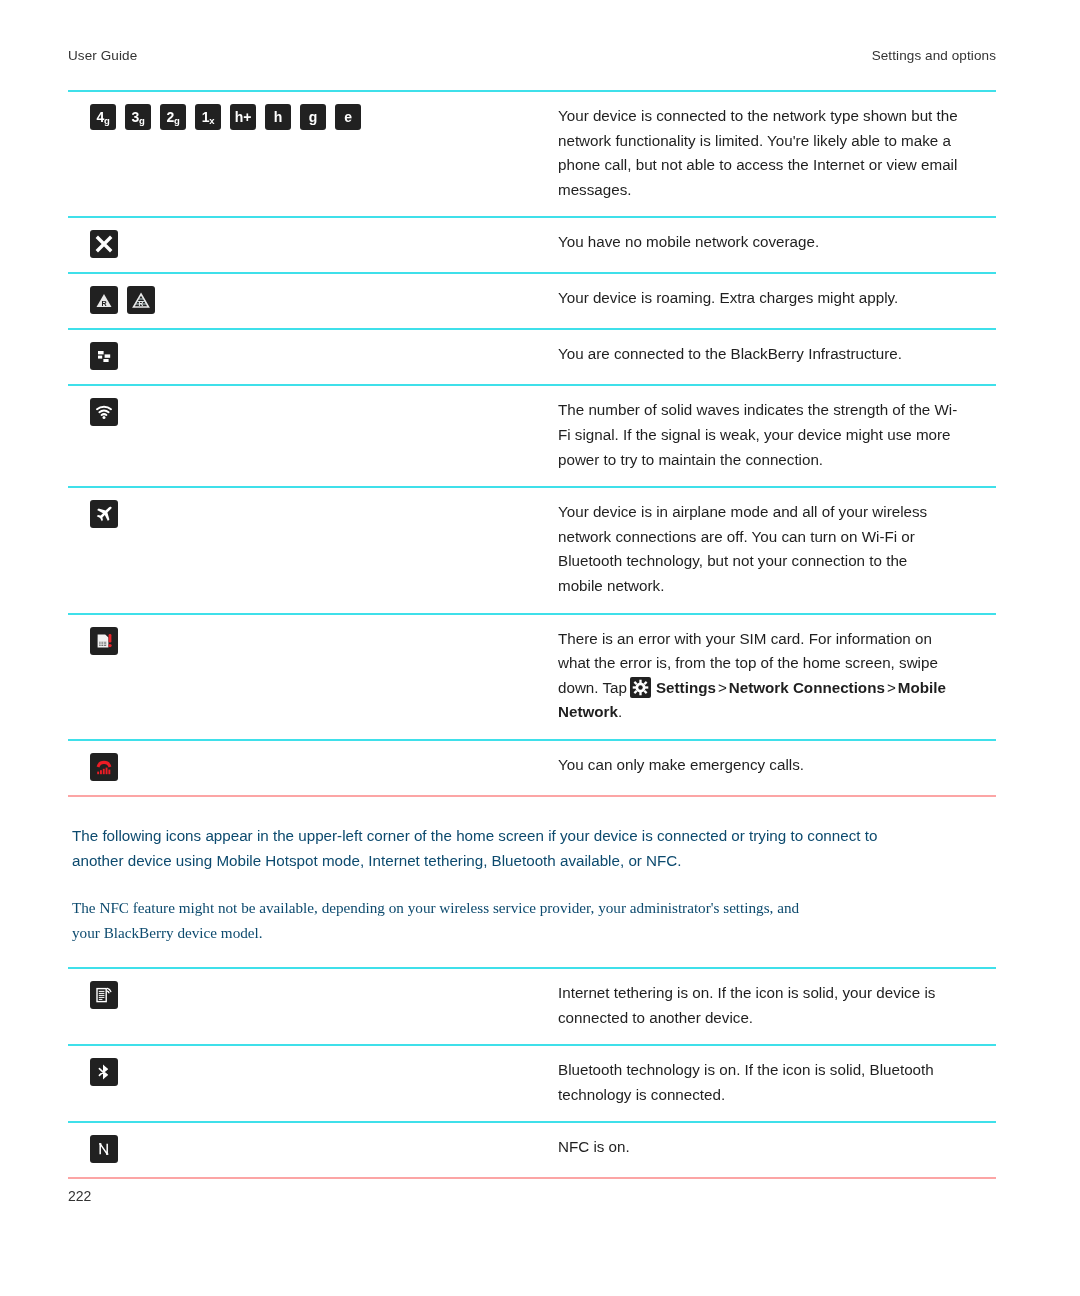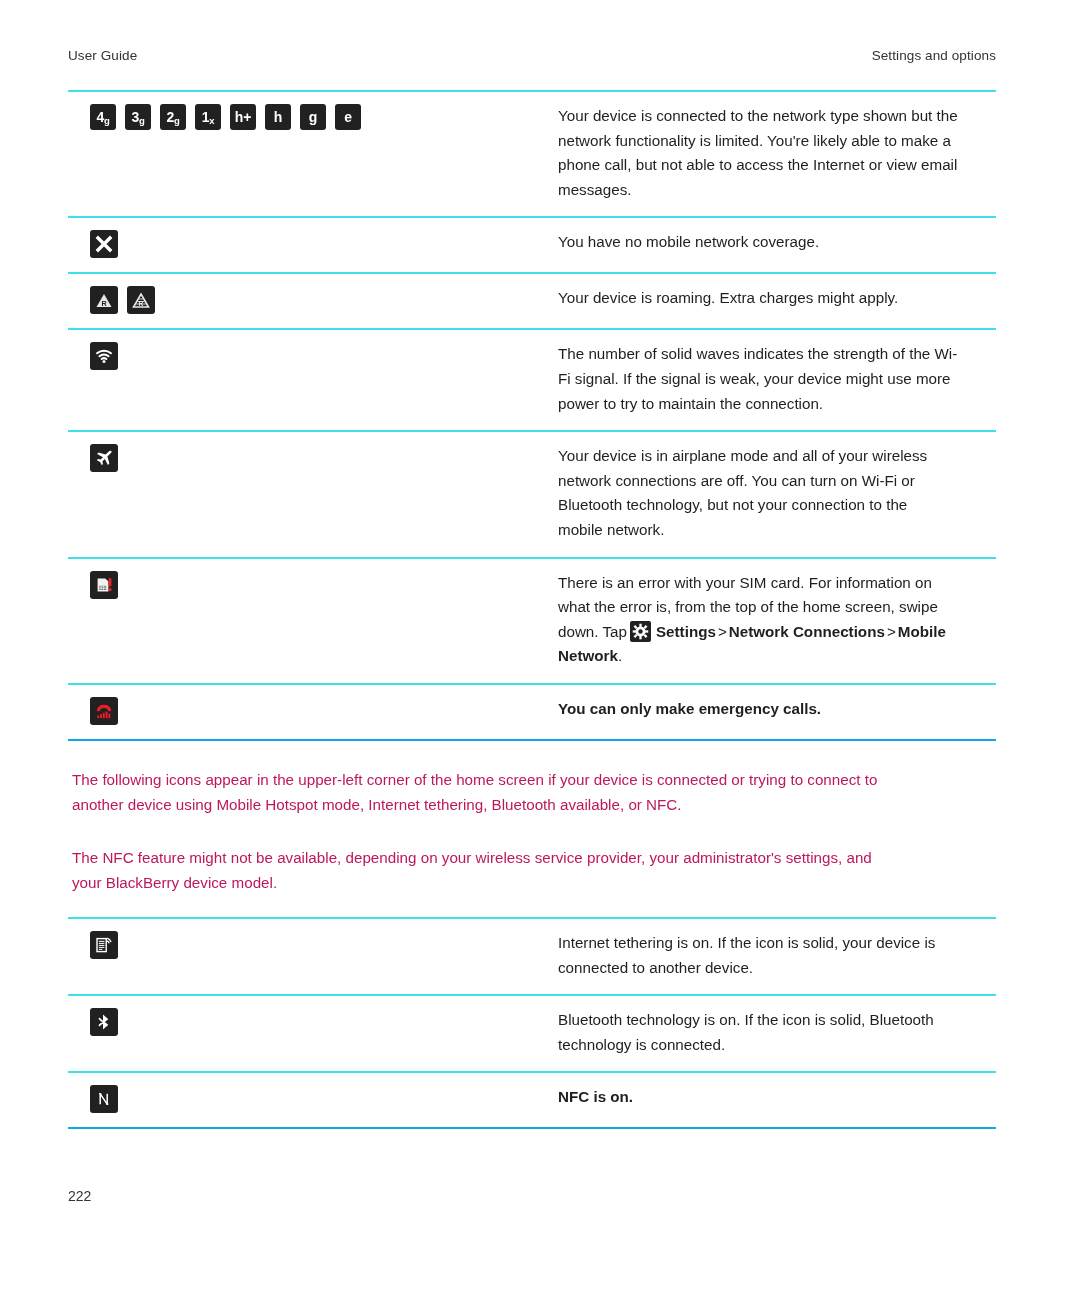--- a/index.html
+++ b/index.html
@@ -41,22 +41,21 @@
     table-layout: fixed;
     margin-top: 27px;
   }
   .icon-table.second {
     margin-top: 22px;
   }
   .icon-table tr {
     border-top: 2px solid #3fe0ea;
   }
   .icon-table tr:last-child {
-    border-bottom: 2px solid #0ea5e9;
-    font-weight: bold;
+    border-bottom: 2px solid #fca5a5;
   }
   .icon-table td {
     vertical-align: top;
     padding: 12px 0 14px 0;
   }
   td.cell-icons {
     width: 478px;
     padding-left: 8px;
   }
   td.cell-desc {
@@ -105,25 +104,25 @@
     position: relative;
     top: 1.5px;
     left: 0px;
     font-weight: 600;
   }
 
   
   .para {
     font-size: 15.2px;
     line-height: 25px;
-    color: #be185d;
+    color: #0c4a6e;
     margin-top: 26px;
     padding-left: 4px;
   }
-  .para.tight { margin-top: 28px; }
+  .para.tight { margin-top: 22px; font-family: Liberation Serif, serif; }
   .para .pline { display: block; white-space: nowrap; }
 
   
   .nav-path { font-weight: bold; }
   .nav-sep  { font-weight: normal; padding: 0 2px; }
   .inline-gear {
     display: inline-block;
     width: 21px;
     height: 21px;
     background: #212121;
@@ -225,20 +224,37 @@
                 <text x="10" y="15.6" font-family="Liberation Sans, sans-serif" font-size="6.6" font-weight="bold" fill="#e8e8e8" text-anchor="middle">R</text>
               </svg>
             </span>
           </div>
         </td>
         <td class="cell-desc">
           <span class="desc-line">Your device is roaming. Extra charges might apply.</span>
         </td>
       </tr>
 
+      <tr>
+        <td class="cell-icons">
+          <div class="icon-row-inner">
+            <span class="tile big">
+              <svg width="20" height="20" viewBox="0 0 20 20" aria-hidden="true">
+                <rect x="4" y="5" width="5.6" height="3.4" fill="#ffffff"></rect>
+                <rect x="10.6" y="8.4" width="5.6" height="3.4" fill="#ffffff"></rect>
+                <rect x="4" y="9.6" width="4.2" height="3.0" fill="#ffffff"></rect>
+                <rect x="9.4" y="13" width="5.2" height="3.0" fill="#ffffff"></rect>
+              </svg>
+            </span>
+          </div>
+        </td>
+        <td class="cell-desc">
+          <span class="desc-line">You are connected to the BlackBerry Infrastructure.</span>
+        </td>
+      </tr>
 
       <tr>
         <td class="cell-icons">
           <div class="icon-row-inner">
             <span class="tile big">
               <svg width="20" height="20" viewBox="0 0 20 20" aria-hidden="true">
                 <path d="M3 7.2 A11 11 0 0 1 17 7.2" stroke="#ffffff" stroke-width="2" fill="none" stroke-linecap="round"></path>
                 <path d="M5.4 10.2 A7.4 7.4 0 0 1 14.6 10.2" stroke="#ffffff" stroke-width="2" fill="none" stroke-linecap="round"></path>
                 <path d="M7.6 13 A4 4 0 0 1 12.4 13" stroke="#ffffff" stroke-width="2" fill="none" stroke-linecap="round"></path>
                 <circle cx="10" cy="15.6" r="1.5" fill="#ffffff"></circle>

